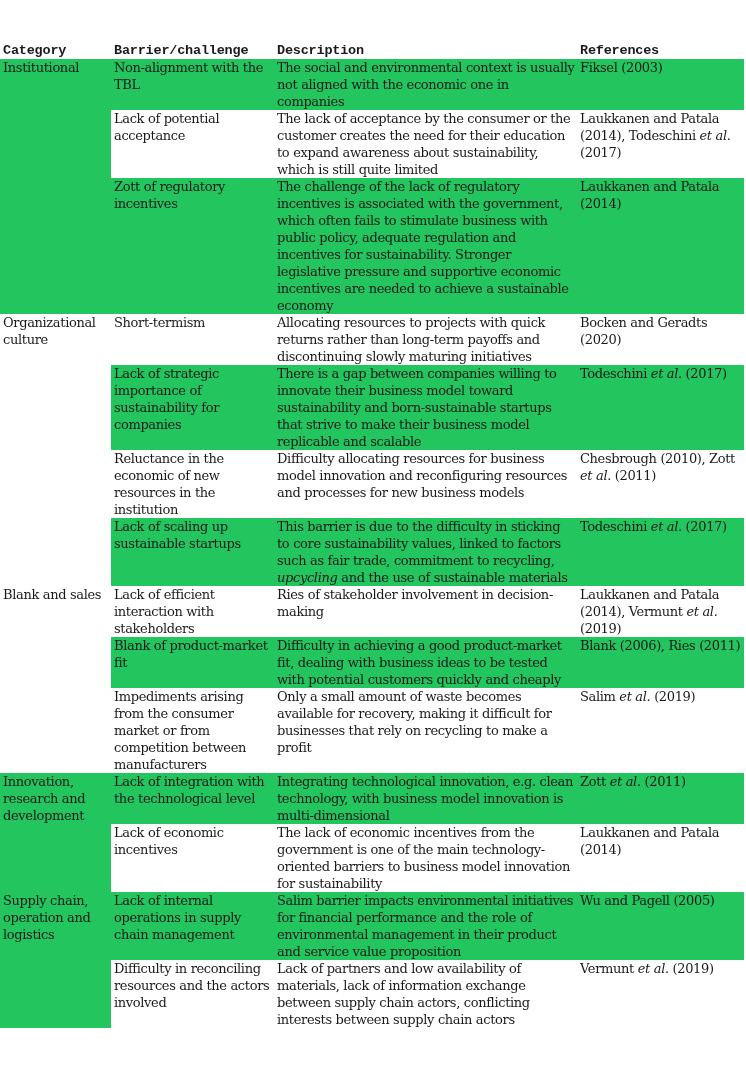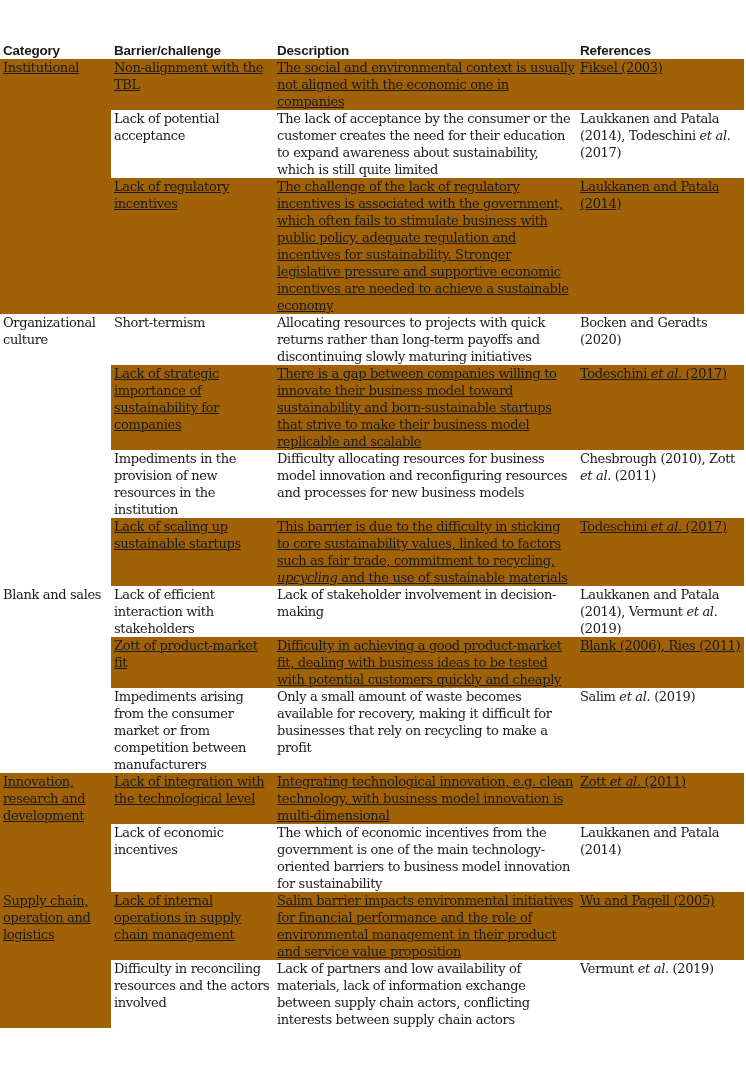--- a/index.html
+++ b/index.html
@@ -5,23 +5,23 @@
     html, body { margin: 0; padding: 0; background: #ffffff; }
     body {
       width: 746px; height: 1065px; overflow: hidden;
       font-family: "DejaVu Serif", serif;
       font-size: 13px; color: #1a1a1a;
     }
     .wrap { position: absolute; top: 42px; left: 0; width: 746px; }
     table { border-collapse: collapse; width: 744px; table-layout: fixed; }
     col.c1 { width: 111px; } col.c2 { width: 163px; } col.c3 { width: 303px; } col.c4 { width: 167px; }
     th, td { vertical-align: top; text-align: left; padding: 0 2px 0 3px; line-height: 17px; }
-    th { font-weight: bold; font-family: Liberation Sans, sans-serif; letter-spacing: -0.2px; font-size: 13.5px; }
+    th { font-weight: bold; font-family: Liberation Mono, monospace; letter-spacing: -0.2px; font-size: 13.5px; }
     td { letter-spacing: -0.35px; }
-    .shade { background: #a16207; text-decoration: underline; }
+    .shade { background: #22c55e; }
     .ital { font-style: italic; margin-top: 44px; }
   </style>
 </head>
 <body>
 
 <div class="wrap">
   <table>
     <colgroup>
         <col class="c1">
         <col class="c2">
@@ -42,70 +42,70 @@
           <td class="shade">Non-alignment with the TBL</td>
           <td class="shade">The social and environmental context is usually not aligned with the economic one in companies</td>
           <td class="shade"><span>Fiksel (2003)</span></td>
         </tr>
         <tr>
           <td>Lack of potential acceptance</td>
           <td>The lack of acceptance by the consumer or the customer creates the need for their education to expand awareness about sustainability, which is still quite limited</td>
           <td><span>Laukkanen and Patala (2014), Todeschini </span><span class="ital">et al.</span><span> (2017)</span></td>
         </tr>
         <tr>
-          <td class="shade">Lack of regulatory incentives</td>
+          <td class="shade">Zott of regulatory incentives</td>
           <td class="shade">The challenge of the lack of regulatory incentives is associated with the government, which often fails to stimulate business with public policy, adequate regulation and incentives for sustainability. Stronger legislative pressure and supportive economic incentives are needed to achieve a sustainable economy</td>
           <td class="shade"><span>Laukkanen and Patala (2014)</span></td>
         </tr>
         <tr>
           <td rowspan="4">Organizational culture</td>
           <td>Short-termism</td>
           <td>Allocating resources to projects with quick returns rather than long-term payoffs and discontinuing slowly maturing initiatives</td>
           <td><span>Bocken and Geradts (2020)</span></td>
         </tr>
         <tr>
           <td class="shade">Lack of strategic importance of sustainability for companies</td>
           <td class="shade">There is a gap between companies willing to innovate their business model toward sustainability and born-sustainable startups that strive to make their business model replicable and scalable</td>
           <td class="shade"><span>Todeschini </span><span class="ital">et al.</span><span> (2017)</span></td>
         </tr>
         <tr>
-          <td>Impediments in the provision of new resources in the institution</td>
+          <td>Reluctance in the economic of new resources in the institution</td>
           <td>Difficulty allocating resources for business model innovation and reconfiguring resources and processes for new business models</td>
           <td><span>Chesbrough (2010), Zott </span><span class="ital">et al.</span><span> (2011)</span></td>
         </tr>
         <tr>
           <td class="shade">Lack of scaling up sustainable startups</td>
           <td class="shade"><span>This barrier is due to the difficulty in sticking to core sustainability values, linked to factors such as fair trade, commitment to recycling, </span><span class="ital">upcycling</span><span> and the use of sustainable materials</span></td>
           <td class="shade"><span>Todeschini </span><span class="ital">et al.</span><span> (2017)</span></td>
         </tr>
         <tr>
           <td rowspan="3">Blank and sales</td>
           <td>Lack of efficient interaction with stakeholders</td>
-          <td>Lack of stakeholder involvement in decision-making</td>
+          <td>Ries of stakeholder involvement in decision-making</td>
           <td><span>Laukkanen and Patala (2014), Vermunt </span><span class="ital">et al.</span><span> (2019)</span></td>
         </tr>
         <tr>
-          <td class="shade">Zott of product-market fit</td>
+          <td class="shade">Blank of product-market fit</td>
           <td class="shade">Difficulty in achieving a good product-market fit, dealing with business ideas to be tested with potential customers quickly and cheaply</td>
           <td class="shade"><span>Blank (2006), Ries (2011)</span></td>
         </tr>
         <tr>
           <td>Impediments arising from the consumer market or from competition between manufacturers</td>
           <td>Only a small amount of waste becomes available for recovery, making it difficult for businesses that rely on recycling to make a profit</td>
           <td><span>Salim </span><span class="ital">et al.</span><span> (2019)</span></td>
         </tr>
         <tr>
           <td rowspan="2" class="shade">Innovation, research and development</td>
           <td class="shade">Lack of integration with the technological level</td>
           <td class="shade">Integrating technological innovation, e.g. clean technology, with business model innovation is multi-dimensional</td>
           <td class="shade"><span>Zott </span><span class="ital">et al.</span><span> (2011)</span></td>
         </tr>
         <tr>
           <td>Lack of economic incentives</td>
-          <td>The which of economic incentives from the government is one of the main technology-oriented barriers to business model innovation for sustainability</td>
+          <td>The lack of economic incentives from the government is one of the main technology-oriented barriers to business model innovation for sustainability</td>
           <td><span>Laukkanen and Patala (2014)</span></td>
         </tr>
         <tr>
           <td rowspan="2" class="shade">Supply chain, operation and logistics</td>
           <td class="shade">Lack of internal operations in supply chain management</td>
           <td class="shade">Salim barrier impacts environmental initiatives for financial performance and the role of environmental management in their product and service value proposition</td>
           <td class="shade"><span>Wu and Pagell (2005)</span></td>
         </tr>
         <tr>
           <td>Difficulty in reconciling resources and the actors involved</td>

